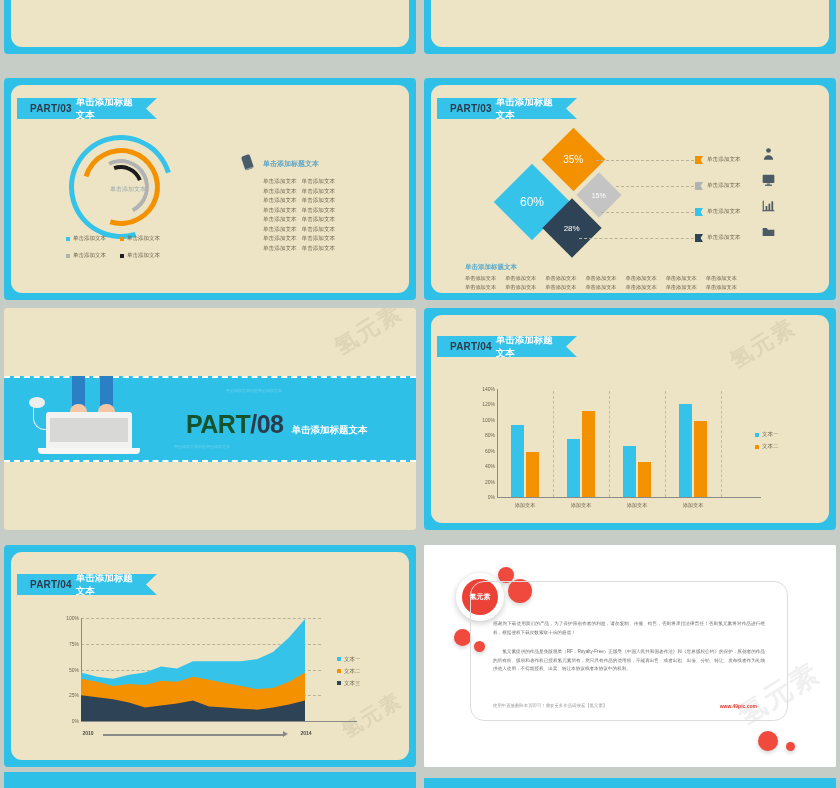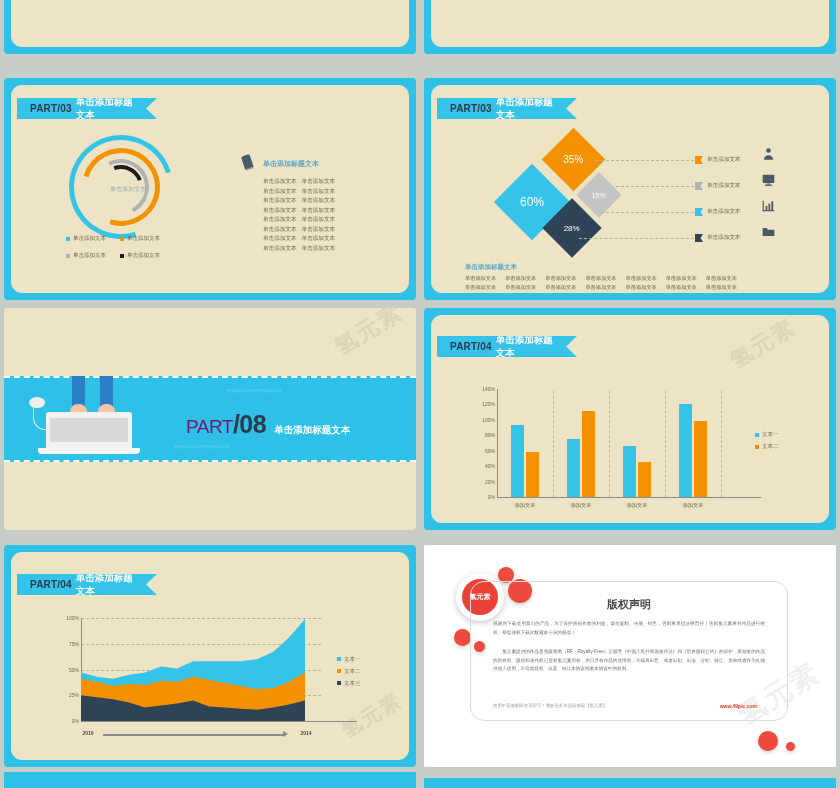--- a/index.html
+++ b/index.html
@@ -101,21 +101,21 @@
     background:#f7f7f5; border-radius:0 0 4px 4px;}
   .arm{ position:absolute; width:13px; background:#2b7fc4; }
   .hand{ position:absolute; width:17px; height:20px; background:#f6c6a5;
     border-radius:8px 8px 6px 6px;}
   .mouse{ position:absolute; left:1px; top:11px; width:16px; height:11px;
     background:#eeeeec; border-radius:50%; }
   .cord{ position:absolute; left:5px; top:20px; width:26px; height:24px;
     border-left:1.5px solid #f0f0ee; border-bottom:1.5px solid #f0f0ee;
     border-radius:0 0 0 12px; }
   .p4{ position:absolute; left:182px; top:32px; display:flex; align-items:baseline; }
-  .p4 .w{ font-size:19px; font-weight:normal; color:#701a75; letter-spacing:-.5px;}
+  .p4 .w{ font-size:25px; font-weight:bold; color:#14532d; letter-spacing:-.5px;}
   .p4 .d{ font-size:25px; font-weight:bold; color:#2b3b4c; letter-spacing:-.5px;}
   .p4 .sub{ font-size:9.5px; color:#ffffff; font-weight:bold; margin-left:8px;}
   .ghost{ position:absolute; color:rgba(255,255,255,.28); font-size:4px; white-space:nowrap;}
 
   
   #s6{ left:424px; top:308px; width:412px; height:222px; border-radius:4px; }
   .chart{ position:absolute; }
   .axis-lbl{ position:absolute; font-size:5px; color:#6e6552; text-align:right; white-space:nowrap;}
   .vline{ position:absolute; border-left:1px dashed #c2bba4; }
   .bar{ position:absolute; }
@@ -453,21 +453,20 @@
       <div class="dot sh" style="left:84px; top:34px; width:24px; height:24px;"></div>
       <div class="logo-ring">
         <div class="logo-in">氢元素</div>
       </div>
       <div class="dot sh" style="left:30px; top:84px; width:17px; height:17px;"></div>
       <div class="dot sh" style="left:50px; top:96px; width:11px; height:11px;"></div>
       <div class="dot sh" style="left:334px; top:186px; width:20px; height:20px;"></div>
       <div class="dot sh" style="left:362px; top:197px; width:9px; height:9px;"></div>
 
       <div class="cp-card">
-        <div class="cp-title">版权声明</div>
         <div class="cp-p" style="left:22px; right:22px; top:38px;">感谢您下载使用我们的产品，为了保护原创作者的利益，请勿复制、传播、销售，否则将承担法律责任！否则氢元素将对作品进行维权，根据侵权下载次数索取十倍的赔偿！</div>
         <div class="cp-p" style="left:22px; right:22px; top:66px;">　　氢元素提供的作品是免版税类（RF：Royalty-Free）正版受《中国人民共和国著作法》和《世界版权公约》的保护，原创者的作品的所有权、版权和著作权已授权氢元素所有，您只具有作品的使用权，不能再出售、或者出租、出借、分销、转让、发布或者作为礼物供他人使用，不得就授权、出卖、转让本协议或者本协议中的权利。</div>
         <div class="cp-foot" style="left:22px; bottom:12px;">使用中直接删除本页即可！需要更多作品请搜索【氢元素】</div>
         <div class="cp-url" style="right:30px; bottom:11px;">www.49pic.com</div>
       </div>
     </div>
   </div>
 
   <div class="botbar"></div>
   <div class="botbar2"></div>

